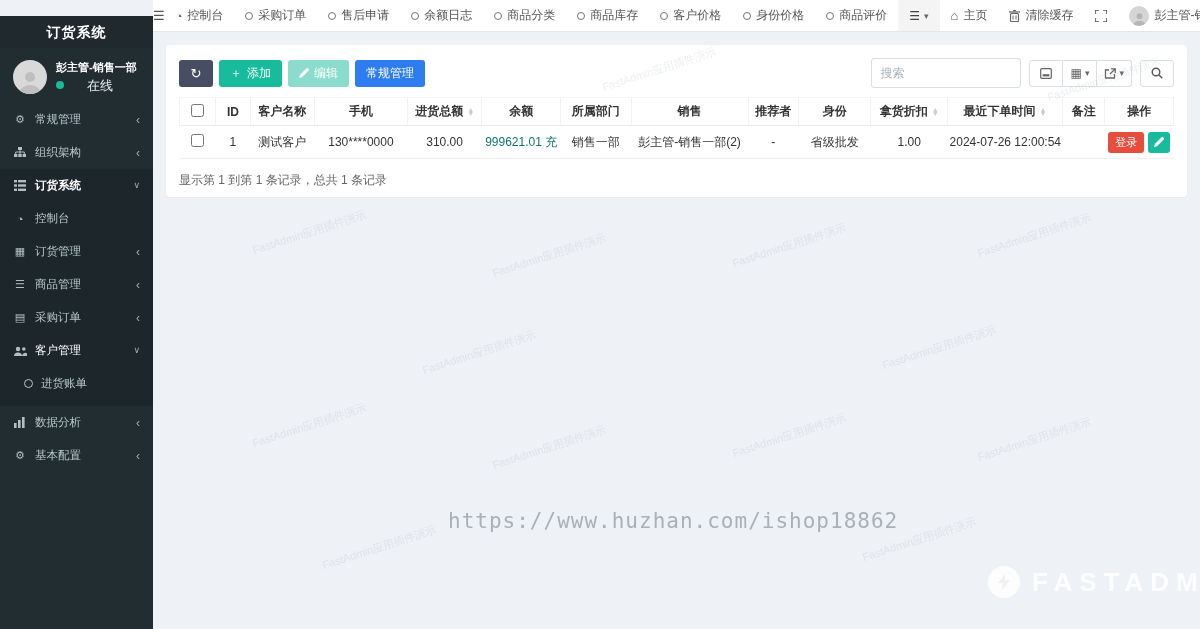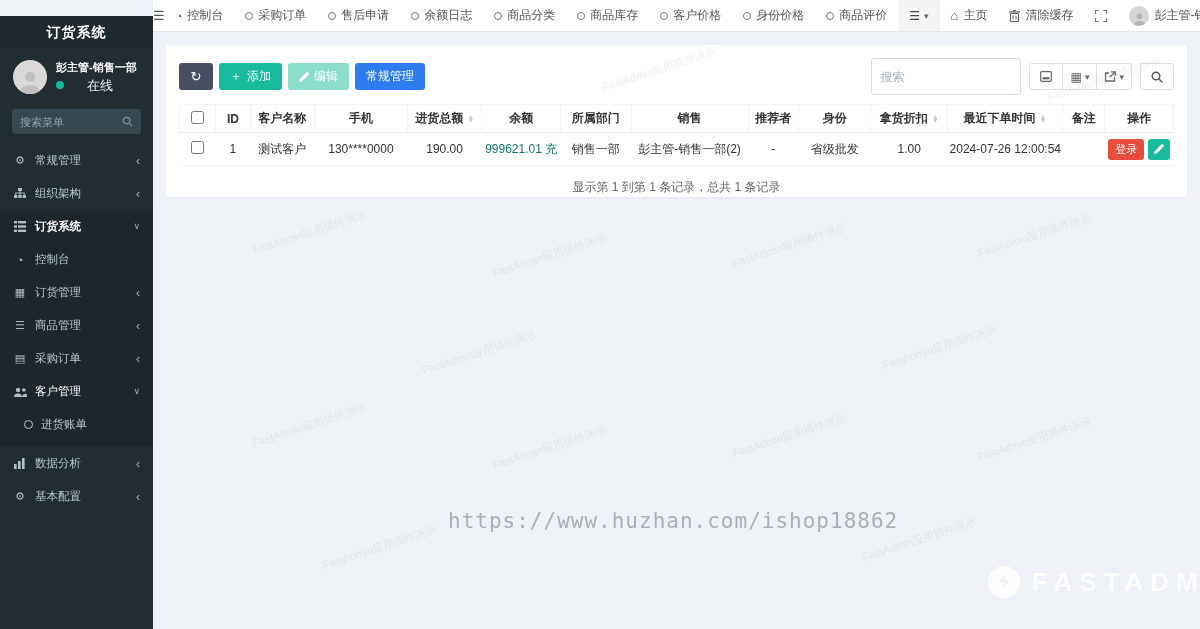--- a/index.html
+++ b/index.html
@@ -49,40 +49,40 @@
 
   
   .panel { position:absolute; left:166px; top:45px; width:1021px; height:152px; background:#fff; border-radius:4px; box-shadow:0 1px 2px rgba(0,0,0,.04); padding:13px 13px 0; z-index:2; }
   .toolbar { display:flex; align-items:center; gap:6px; }
   .btn { height:27px; border:none; border-radius:3px; color:#fff; font-size:12px; display:inline-flex; align-items:center; gap:5px; padding:0 11px; cursor:pointer; font-family:inherit; }
   .btn-refresh { background:#484e61; width:34px; justify-content:center; font-size:13px; }
   .btn-add { background:#18bc9c; }
   .btn-edit { background:#18bc9c; opacity:.5; }
   .btn-log { background:#2d7cf0; }
   .tb-right { margin-left:auto; display:flex; align-items:center; gap:8px; }
-  .tb-search { width:150px; height:37px; border:1px solid #d9dee3; border-radius:3px; padding:4px 8px; font-size:12px; outline:none; color:#701a75; font-family:inherit; }
+  .tb-search { width:150px; height:30px; border:1px solid #d9dee3; border-radius:3px; padding:4px 8px; font-size:12px; outline:none; color:#701a75; font-family:inherit; }
   .tb-search::placeholder { color:#aab2ba; }
   .btn-group { display:flex; }
   .gbtn { height:27px; min-width:34px; background:#fff; border:1px solid #dadfe4; display:inline-flex; align-items:center; justify-content:center; gap:3px; color:#666; cursor:pointer; padding:0 7px; }
   .btn-group .gbtn + .gbtn { border-left:none; }
   .btn-group .gbtn:first-child { border-radius:3px 0 0 3px; }
   .btn-group .gbtn:last-child { border-radius:0 3px 3px 0; }
   .gbtn.single { border-radius:3px; }
   .glyph { font-size:12px; line-height:1; }
 
   table { width:100%; border-collapse:collapse; table-layout:fixed; margin-top:9px; font-size:12px; }
   th { font-weight:bold; color:#333; height:28px; text-align:center; border:1px solid #f0f2f4; border-top-color:#f4f6f8; border-bottom-color:#e9ecef; padding:0 2px; white-space:nowrap; overflow:hidden; }
   .th-inner { display:inline-flex; align-items:center; gap:4px; }
   .sort { display:inline-flex; flex-direction:column; line-height:.55; color:#c9ced4; font-size:7px; }
   td { height:33px; text-align:center; border-bottom:1px solid #eef0f2; color:#333; white-space:nowrap; overflow:hidden; padding:0 2px; }
   .link { color:#0f766e; text-decoration:none; cursor:pointer; }
   .op-cell { display:flex; align-items:center; justify-content:center; gap:4px; }
   .btn-login { background:#e74c3c; color:#fff; border:none; border-radius:3px; height:21px; padding:0 7px; font-size:11px; cursor:pointer; font-family:inherit; }
   .btn-row-edit { background:#18bc9c; border:none; border-radius:3px; width:22px; height:21px; display:inline-flex; align-items:center; justify-content:center; cursor:pointer; }
-  .summary { margin-top:13px; color:#666; font-size:12px;text-align:center; }
+  .summary { margin-top:13px; color:#666; font-size:12px; }
 
   
   .wm-layer { position:absolute; inset:0; z-index:6; pointer-events:none; }
   .wm { position:absolute; color:rgba(160,172,184,.20); font-size:11px; transform:rotate(-18deg); white-space:nowrap; }
   .wm-url { position:absolute; left:448px; top:509px; font-family:"DejaVu Sans Mono","Liberation Mono",monospace; font-size:21px; color:#a9b0b8; letter-spacing:1px; z-index:6; pointer-events:none; }
   .brand { position:absolute; left:988px; top:566px; display:flex; align-items:center; gap:12px; z-index:1; pointer-events:none; }
   .brand-pin { width:32px; height:32px; border-radius:50%; background:rgba(255,255,255,.85); display:flex; align-items:center; justify-content:center; }
   .brand-txt { font-size:26px; font-weight:bold; color:rgba(255,255,255,.85); letter-spacing:7px; }
 
   input[type=checkbox]{ width:13px; height:13px; }
@@ -102,27 +102,20 @@
     </div>
     <div class="user-meta">
       <div class="user-name">彭主管-销售一部</div>
       <div class="user-status">
           <span class="dot"></span>
           <span>在线</span>
         </div>
     </div>
   </div>
 
-  <div class="side-search">
-    <input placeholder="搜索菜单" style="">
-    <svg width="11" height="11" viewBox="0 0 12 12">
-        <circle cx="5" cy="5" r="3.6" fill="none" stroke="#90a4ae" stroke-width="1.4"></circle>
-        <line x1="8" y1="8" x2="11" y2="11" stroke="#90a4ae" stroke-width="1.4"></line>
-      </svg>
-  </div>
 
   <div class="menu">
     <div class="m-item">
       <span class="m-ico">⚙</span>
       <span>常规管理</span>
       <span class="chev">‹</span>
     </div>
     <div class="m-item">
       <span class="m-ico">
           <svg width="12" height="11" viewBox="0 0 12 11">
@@ -389,21 +382,21 @@
         <th><span>备注</span></th>
         <th><span>操作</span></th>
       </tr>
     </thead>
     <tbody>
       <tr>
         <td><input type="checkbox" style=""></td>
         <td>1</td>
         <td>测试客户</td>
         <td>130****0000</td>
-        <td>190.00</td>
+        <td>310.00</td>
         <td><a class="link"><span>999621.01</span> <span>充</span></a></td>
         <td>销售一部</td>
         <td>彭主管-销售一部(2)</td>
         <td>-</td>
         <td>省级批发</td>
         <td>1.00</td>
         <td>2024-07-26 12:00:54</td>
         <td></td>
         <td>
           <div class="op-cell">

